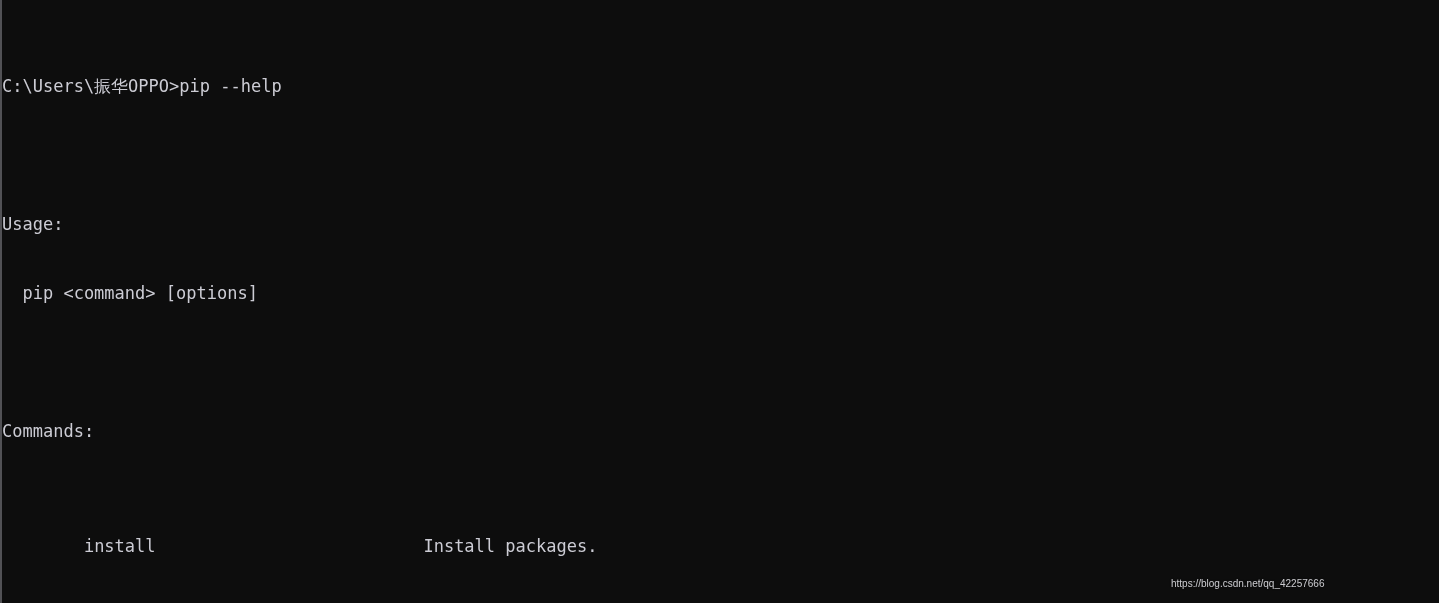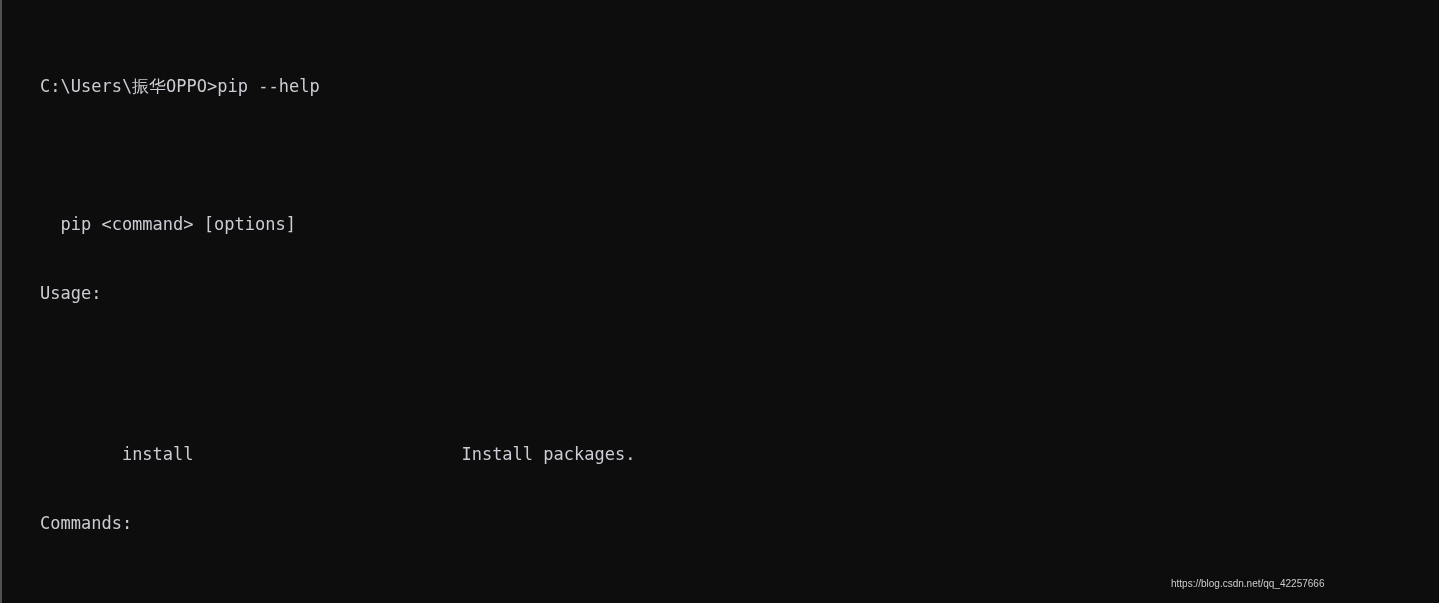--- a/index.html
+++ b/index.html
@@ -38,21 +38,20 @@
     font-family: "DejaVu Sans Mono", "Liberation Mono", monospace;
     font-size: 17px;
     line-height: 23px;
     color: #ccccd4;
     z-index: 2;
   }
   .line {
     height: 23px;
     white-space: pre;
     font-family: "DejaVu Sans Mono", "Liberation Mono", monospace;
-    padding-left: 38px;
   }
   .cmd-col {
     display: inline-block;
     width: 360px;
     white-space: pre;
   }
   #watermark {
     position: absolute;
     left: 1171px;
     top: 575px;
@@ -70,28 +69,28 @@
 <body>
 
 <div id="terminal">
 
   <div id="scrollbar-sliver"></div>
 
   <div id="console-text">
 
     <div class="line">C:\Users\振华OPPO&gt;pip --help</div>
     <div class="line"></div>
+    <div class="line">Usage:</div>
     <div class="line">  pip &lt;command&gt; [options]</div>
-    <div class="line">Usage:</div>
     <div class="line"></div>
+    <div class="line">Commands:</div>
+
     <div class="line">
       <span class="cmd-col">  install</span><span>Install packages.</span>
     </div>
-
-    <div class="line">Commands:</div>
     <div class="line">
       
     </div>
     
     
     
     
     
     
     

